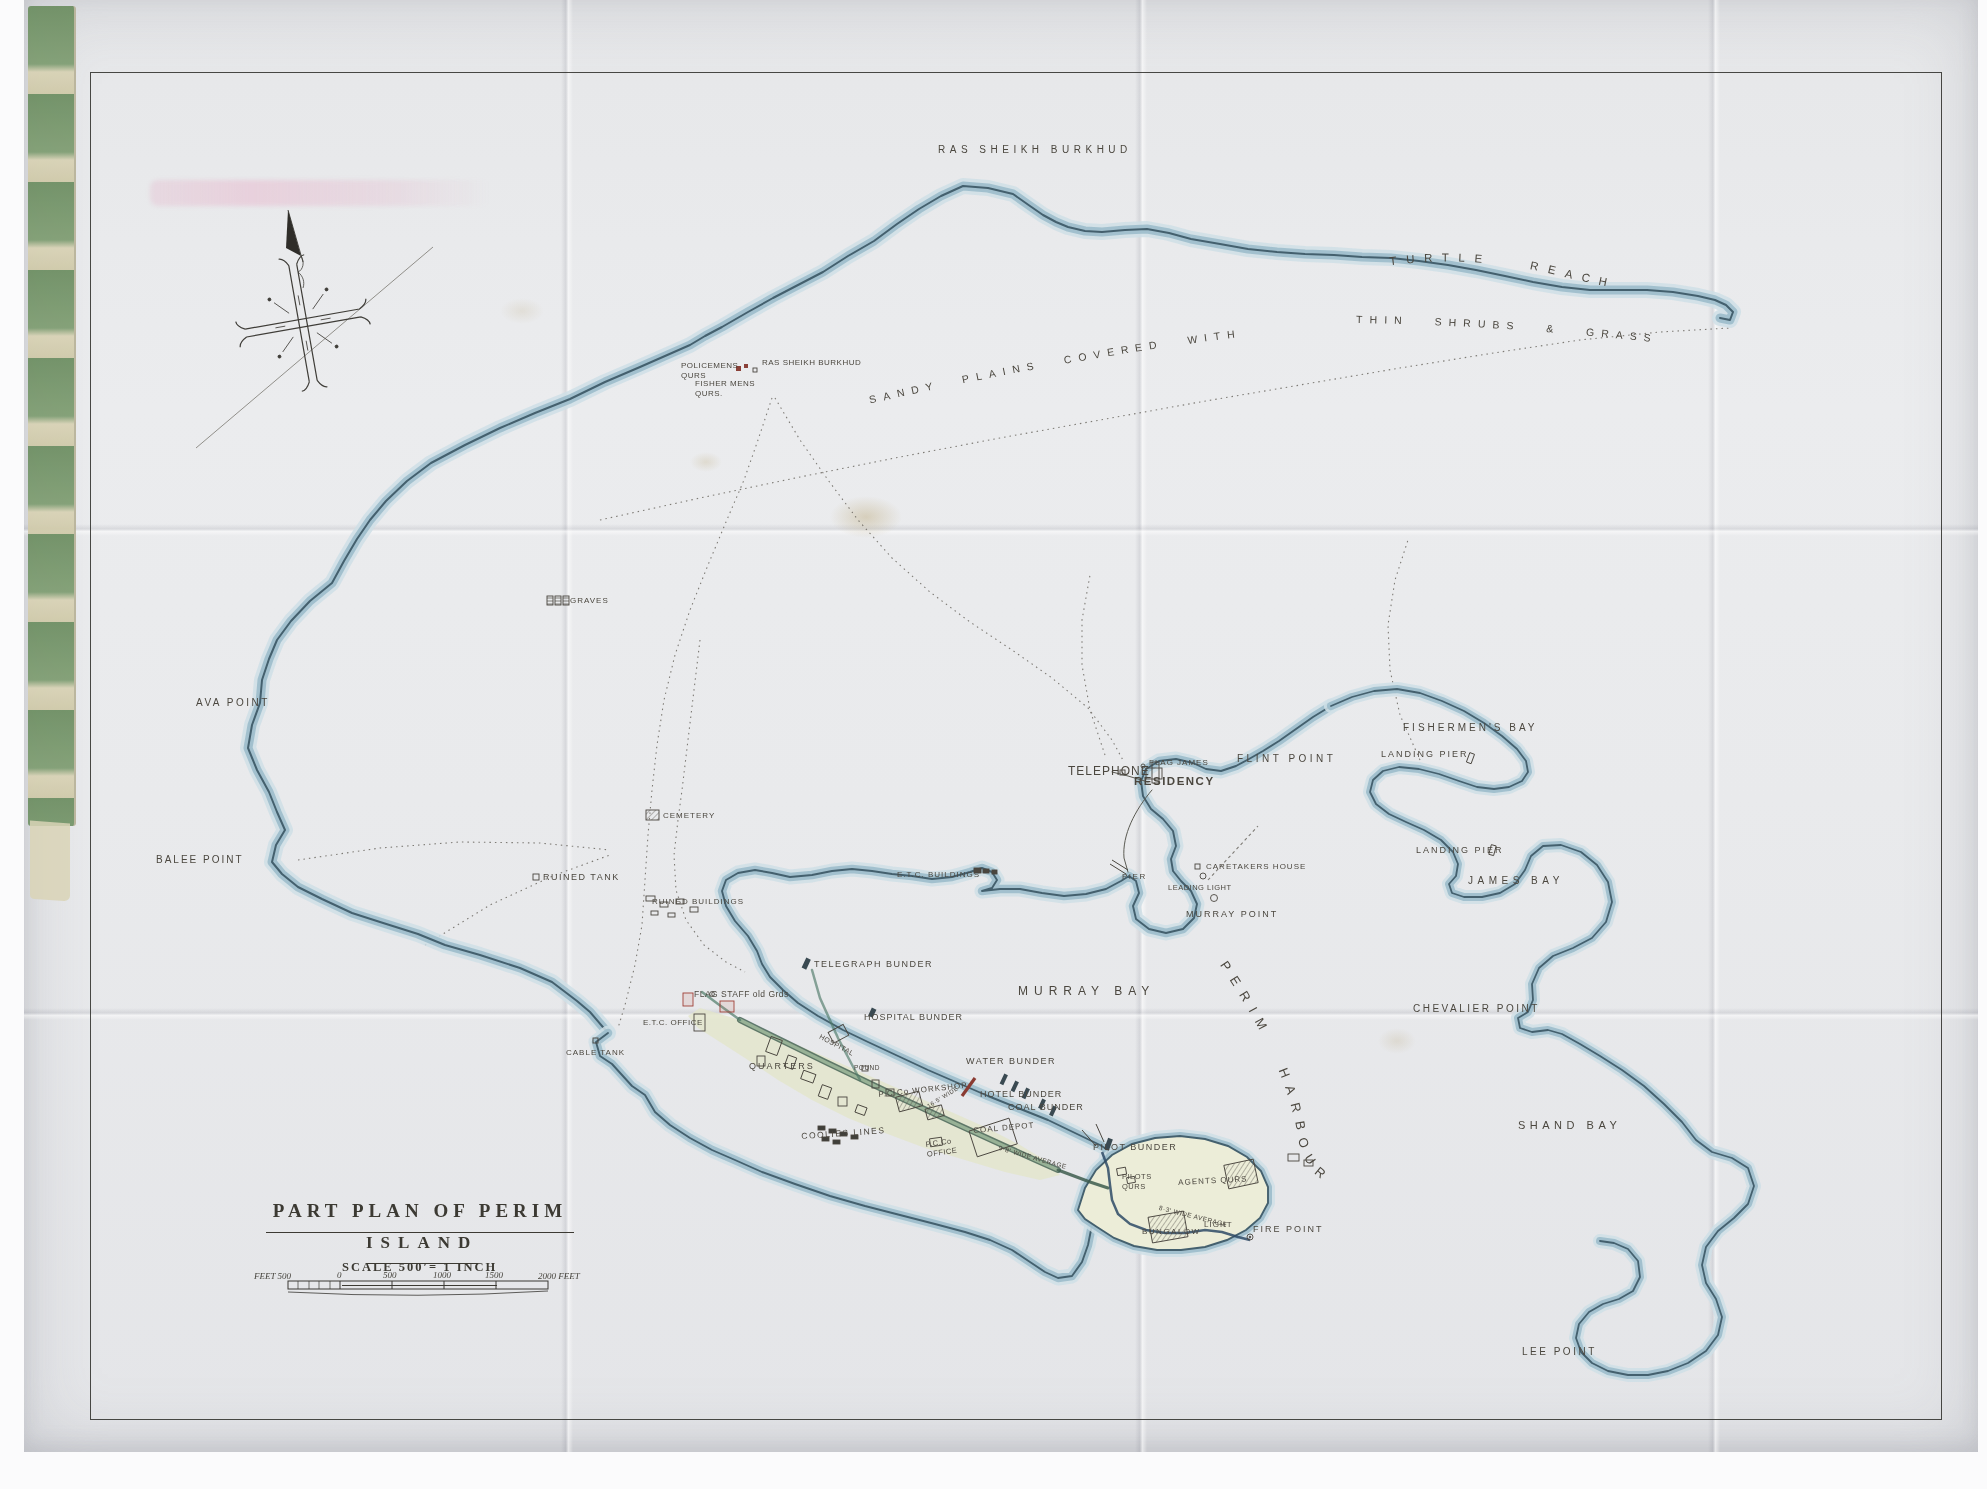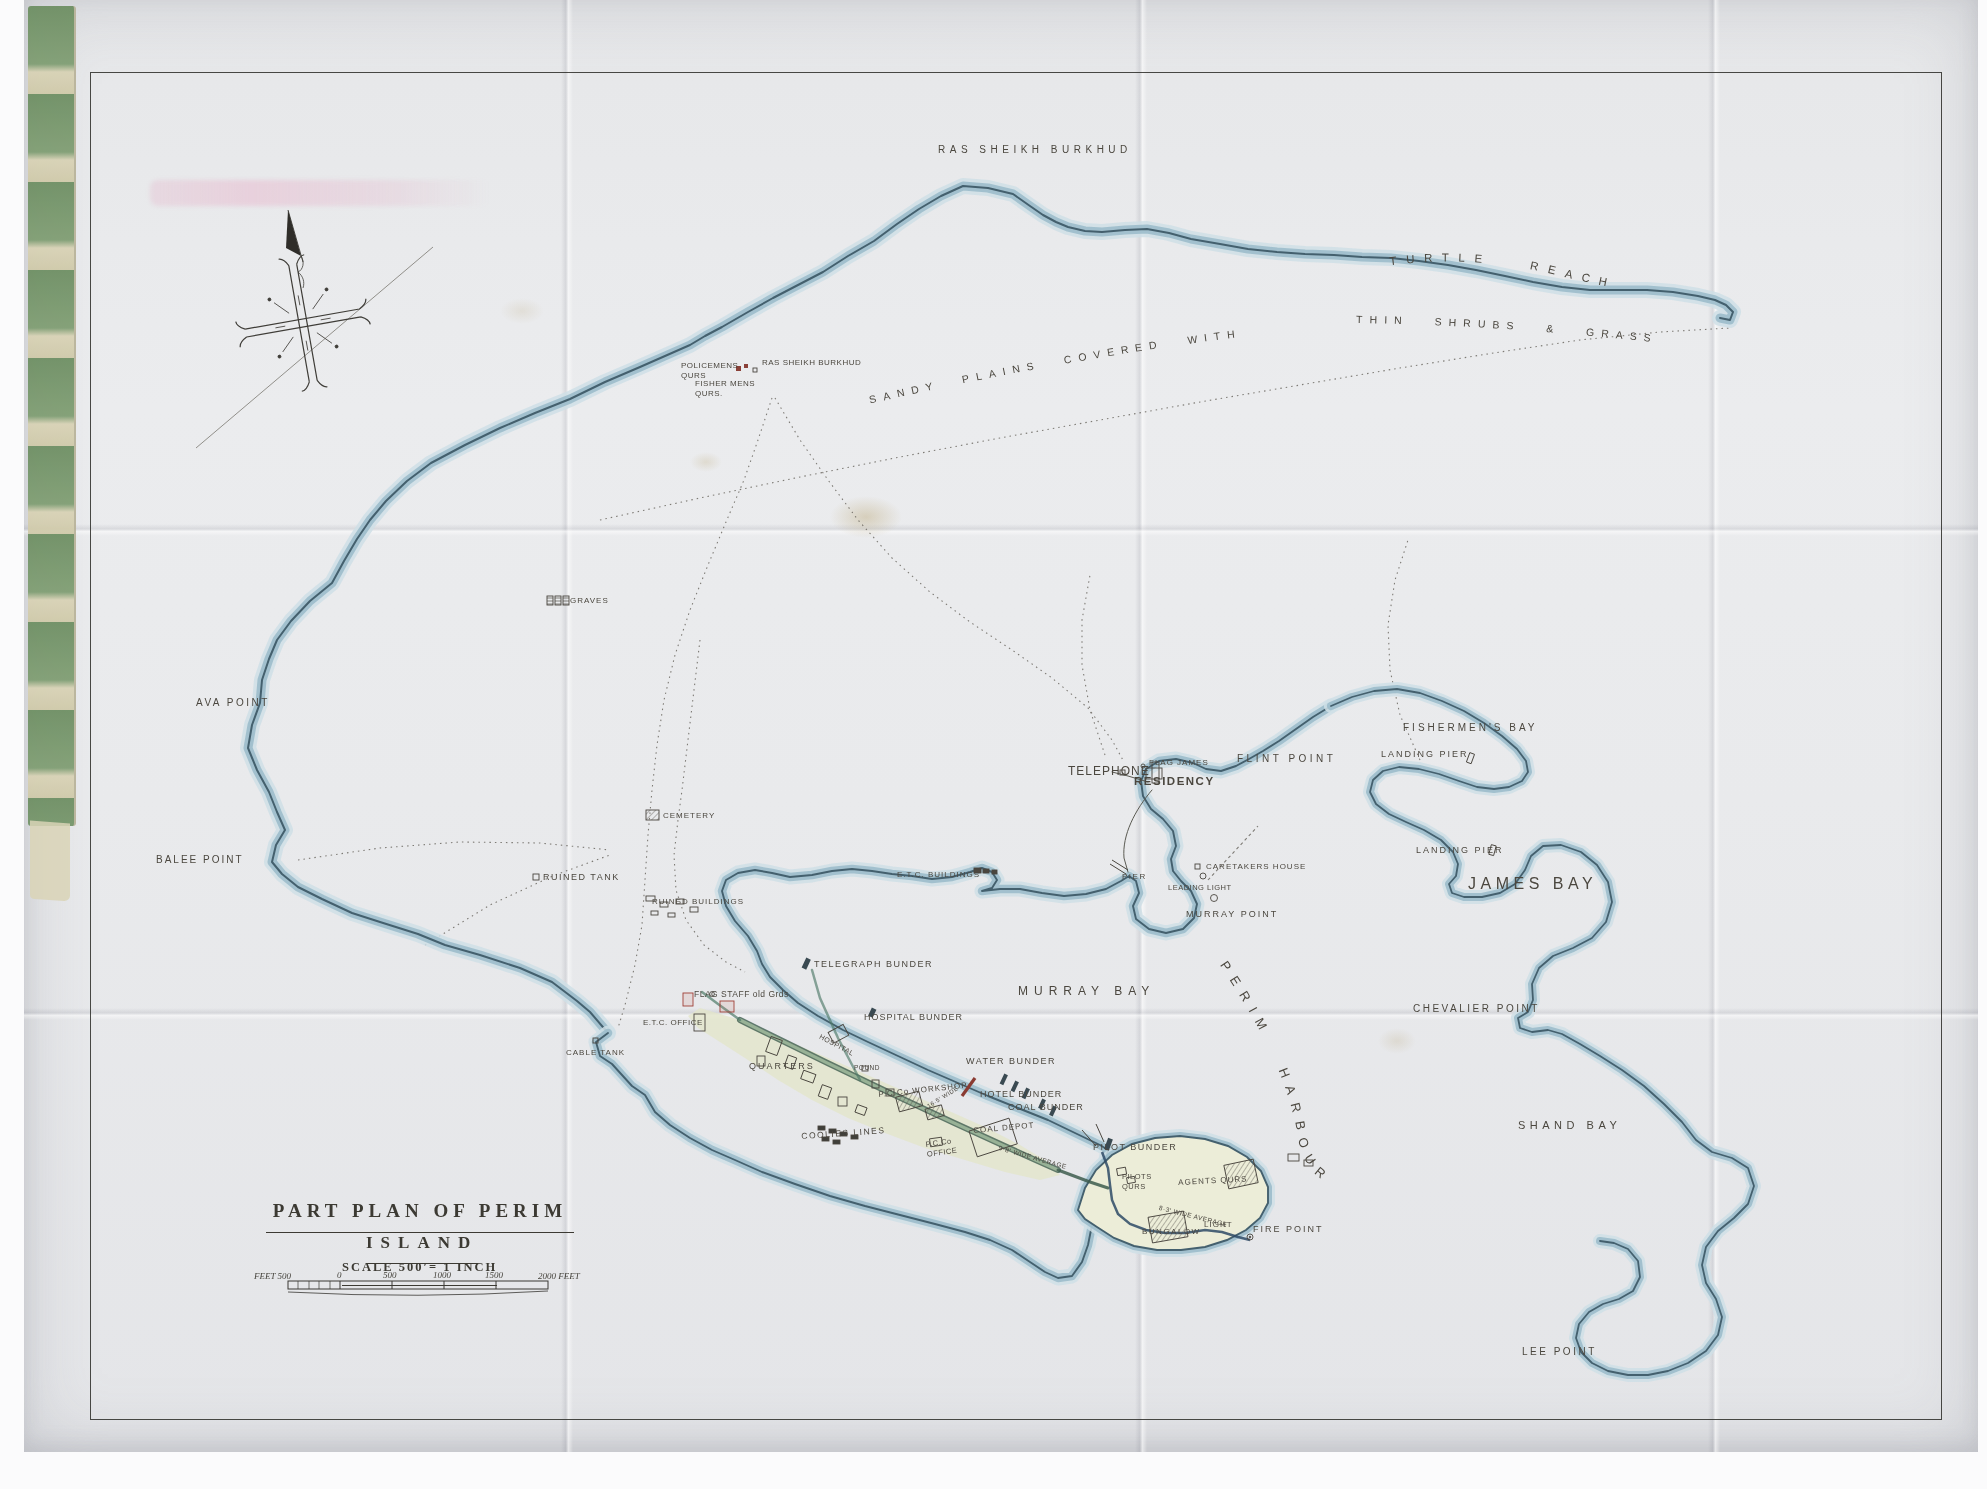--- a/index.html
+++ b/index.html
@@ -283,21 +283,21 @@
       <div class="lbl" style="left: 663px; top: 811px; font-size: 8px; letter-spacing: 1px;">CEMETERY</div>
       <div class="lbl" style="left: 566px; top: 1048px; font-size: 8px; letter-spacing: 1px;">CABLE TANK</div>
       <div class="lbl" style="left: 897px; top: 870px; font-size: 8px; letter-spacing: 1px;">E.T.C. BUILDINGS</div>
       <div class="lbl" style="left: 1068px; top: 764px; font-size: 12px; letter-spacing: 1px;">TELEPHONE</div>
       <div class="lbl" style="left: 1149px; top: 758px; font-size: 8px; letter-spacing: 1px;">FLAG JAMES</div>
       <div class="lbl" style="left: 1134px; top: 774px; font-size: 11.5px; letter-spacing: 1.5px; font-weight: 600;">RESIDENCY</div>
       <div class="lbl" style="left: 1237px; top: 752px; font-size: 10px; letter-spacing: 3.5px;">FLINT POINT</div>
       <div class="lbl" style="left: 1403px; top: 721px; font-size: 10px; letter-spacing: 3px;">FISHERMEN'S BAY</div>
       <div class="lbl" style="left: 1381px; top: 749px; font-size: 9px; letter-spacing: 2px;">LANDING PIER</div>
       <div class="lbl" style="left: 1416px; top: 845px; font-size: 9px; letter-spacing: 2px;">LANDING PIER</div>
-      <div class="lbl" style="left: 1468px; top: 874px; font-size: 16px; letter-spacing: 4.5px; text-align: center;">JAMES BAY</div>
+      <div class="lbl" style="left: 1468px; top: 874px; font-size: 10px; letter-spacing: 4.5px; text-align: center;">JAMES BAY</div>
       <div class="lbl" style="left: 1413px; top: 1002px; font-size: 10px; letter-spacing: 2.5px; text-align: center;">CHEVALIER POINT</div>
       <div class="lbl" style="left: 1518px; top: 1118px; font-size: 11px; letter-spacing: 4.5px;">SHAND BAY</div>
       <div class="lbl" style="left: 1522px; top: 1345px; font-size: 10px; letter-spacing: 2.5px;">LEE POINT</div>
       <div class="lbl" style="left: 1018px; top: 984px; font-size: 12px; letter-spacing: 6px;">MURRAY BAY</div>
       <div class="lbl" style="left: 1186px; top: 909px; font-size: 9px; letter-spacing: 2px;">MURRAY POINT</div>
       <div class="lbl" style="left: 1122px; top: 872px; font-size: 8px; letter-spacing: 1.5px;">PIER</div>
       <div class="lbl" style="left: 1206px; top: 862px; font-size: 8px; letter-spacing: 1px;">CARETAKERS HOUSE</div>
       <div class="lbl" style="left: 1168px; top: 883px; font-size: 7.5px; letter-spacing: 0.5px;">LEADING LIGHT</div>
       <div class="lbl" style="left: 814px; top: 959px; font-size: 9px; letter-spacing: 1.5px;">TELEGRAPH BUNDER</div>
       <div class="lbl" style="left: 694px; top: 989px; font-size: 8.5px; letter-spacing: 0.5px;">FLAG STAFF old Grds</div>

